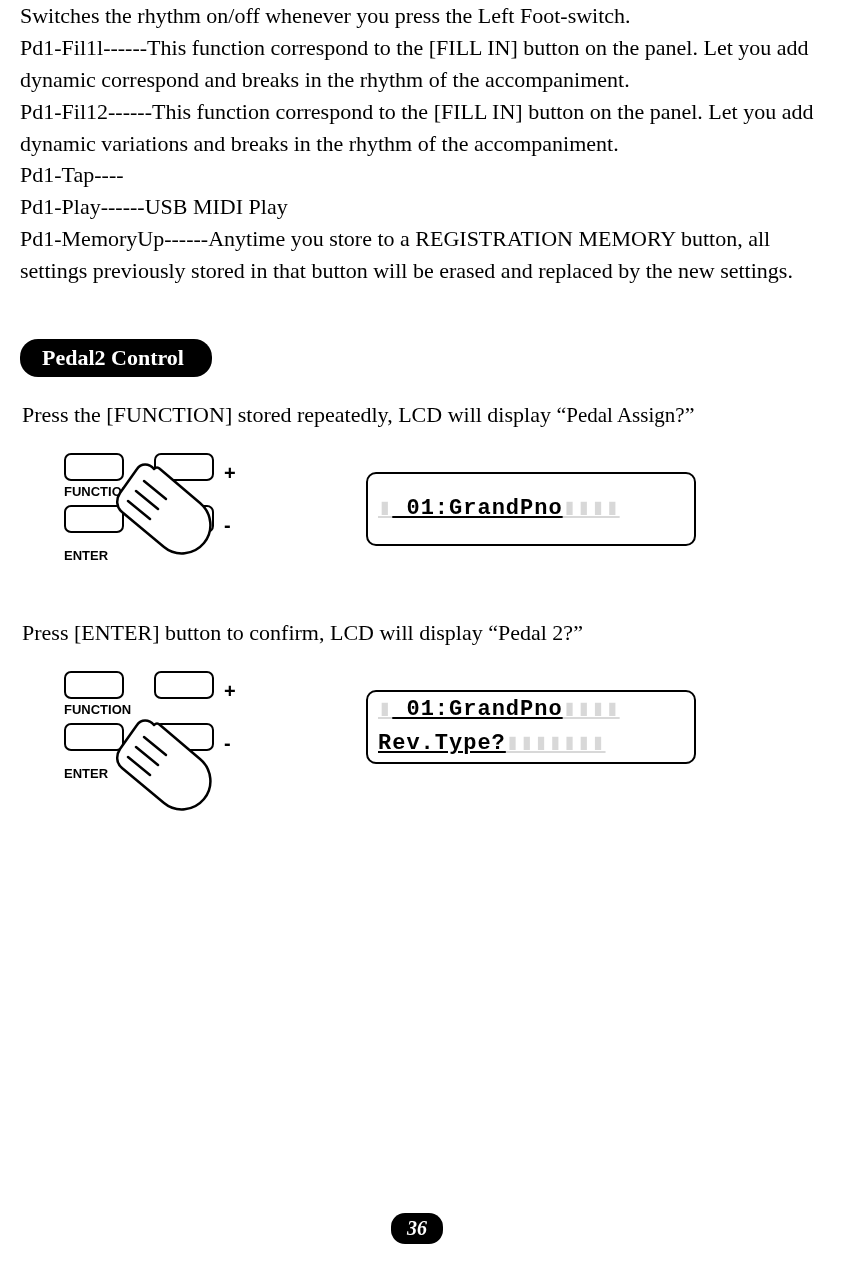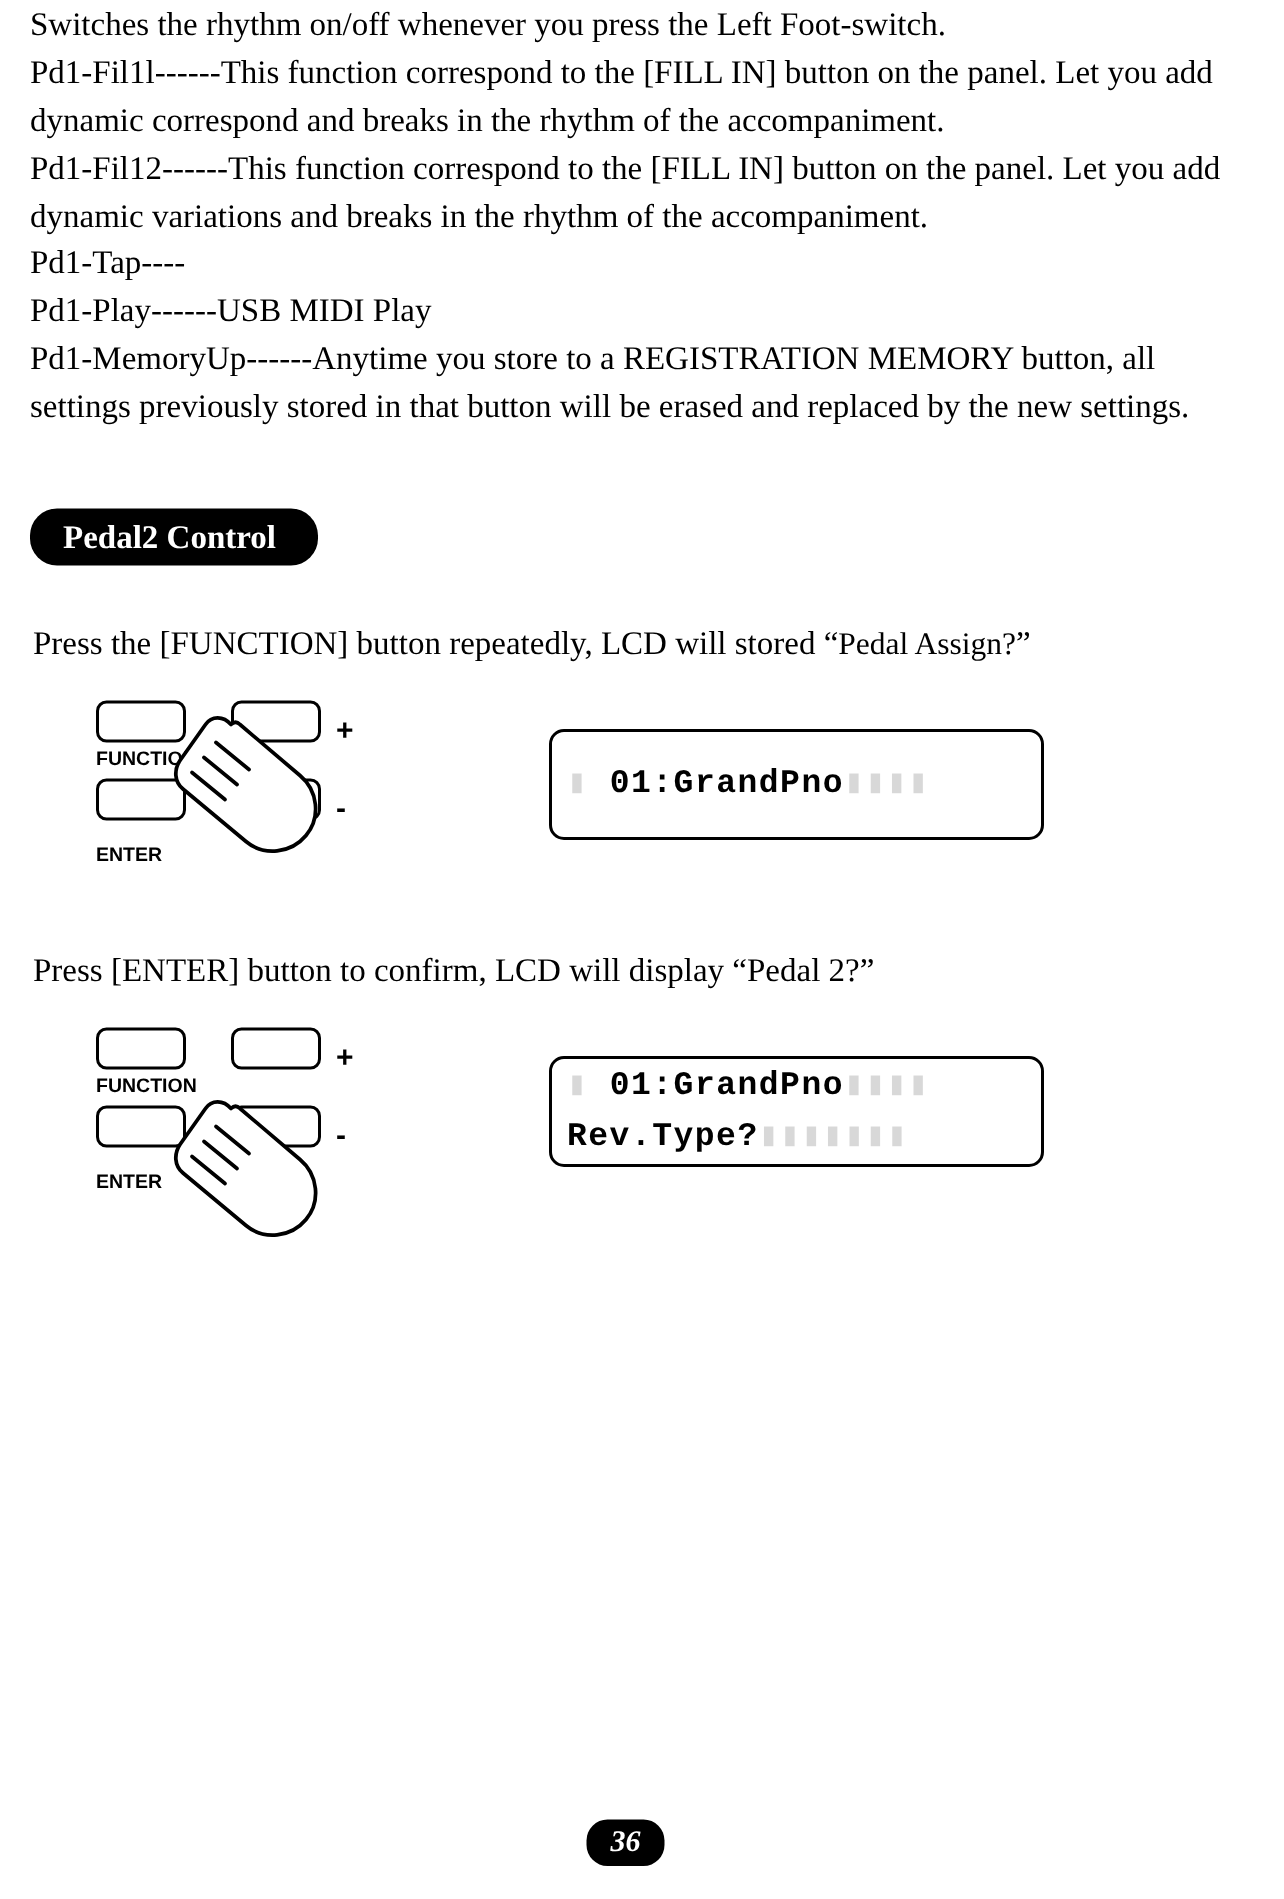--- a/index.html
+++ b/index.html
@@ -1,33 +1,33 @@
 <!DOCTYPE html>
 <html><head>
 <meta charset="utf-8">
 <style>
   html,body{margin:0;padding:0;background:#fff;color:#000;}
   .page{width:834px;height:1266px;position:relative;font-family:"Times New Roman",Times,serif;font-size:22px;line-height:1.45;box-sizing:border-box;padding:0 20px;}
   .intro{margin-top:0;}
-  .heading-pill{display:inline-block;background:#000;color:#fff;font-family:"Times New Roman",Times,serif;font-size:22px;font-weight:bold;padding:3px 28px 3px 22px;border-radius:18px;margin:14px 0 28px 0;}
+  .heading-pill{display:inline-block;background:#000;color:#fff;font-family:"Times New Roman",Times,serif;font-size:22px;font-weight:bold;padding:3px 28px 3px 22px;border-radius:18px;margin:14px 0 14px 0;}
   .step-text{margin:8px 0 14px 2px;}
   .illus-row{display:flex;align-items:center;gap:110px;margin:18px 0 48px 36px;}
   .controls{position:relative;width:200px;height:120px;}
   .btn{position:absolute;width:56px;height:24px;border:2px solid #000;border-radius:7px;background:#fff;}
   .funcbtn{left:8px;top:4px;}
   .plusbtn{left:98px;top:4px;}
   .enterbtn{left:8px;top:56px;}
   .minusbtn{left:98px;top:56px;}
   .lbl{position:absolute;font-family:Arial,Helvetica,sans-serif;font-weight:bold;font-size:13px;white-space:nowrap;}
   .lbl-func{left:8px;top:34px;}
   .lbl-plus{left:168px;top:10px;font-size:20px;}
   .lbl-enter{left:8px;top:98px;}
   .lbl-minus{left:168px;top:62px;font-size:20px;}
   .hand{position:absolute;left:50px;top:10px;pointer-events:none;}
-  .lcd{width:330px;height:74px;border:2px solid #000;border-radius:10px;background:#fff;padding:20px 10px;box-sizing:border-box;display:flex;flex-direction:column;justify-content:center;gap:2px;}
+  .lcd{width:330px;height:74px;border:2px solid #000;border-radius:10px;background:#fff;padding:20px 10px;box-sizing:border-box;display:flex;flex-direction:column;justify-content:center;gap:2px;text-decoration:underline;}
   .lcd-line{font-family:"Courier New",Courier,monospace;font-size:22px;font-weight:bold;letter-spacing:1px;white-space:pre;}
   .ghost{opacity:.15;}
   .pagenum{position:absolute;bottom:22px;left:50%;transform:translateX(-50%);}
   .pagenum-pill{display:inline-block;background:#000;color:#fff;font-style:italic;font-weight:bold;font-family:"Times New Roman",Times,serif;font-size:20px;padding:1px 16px;border-radius:14px;}
 </style>
 </head>
 <body>
 
 <div class="page">
 
@@ -38,21 +38,21 @@
     <div>Pd1-Tap----</div>
     <div>Pd1-Play------USB MIDI Play</div>
     <div>Pd1-MemoryUp------Anytime you store to a REGISTRATION MEMORY button, all settings previously stored in that button will be erased and replaced by the new settings.</div>
   </div>
 
   <div style="height:38px"></div>
 
   <div class="heading-pill">Pedal2 Control</div>
 
   <div class="step-text">
-    <span>Press the [FUNCTION] button repeatedly, LCD will stored “</span><span style="font-size:21px">Pedal Assign?</span><span>”</span>
+    <span>Press the [FUNCTION] stored repeatedly, LCD will display “</span><span style="font-size:21px">Pedal Assign?</span><span>”</span>
   </div>
 
   <div class="illus-row">
     <div class="controls">
       <div class="btn funcbtn"></div>
       <div class="btn plusbtn"></div>
       <div class="btn enterbtn"></div>
       <div class="btn minusbtn"></div>
       <div class="lbl lbl-func">FUNCTION</div>
       <div class="lbl lbl-plus">+</div>

